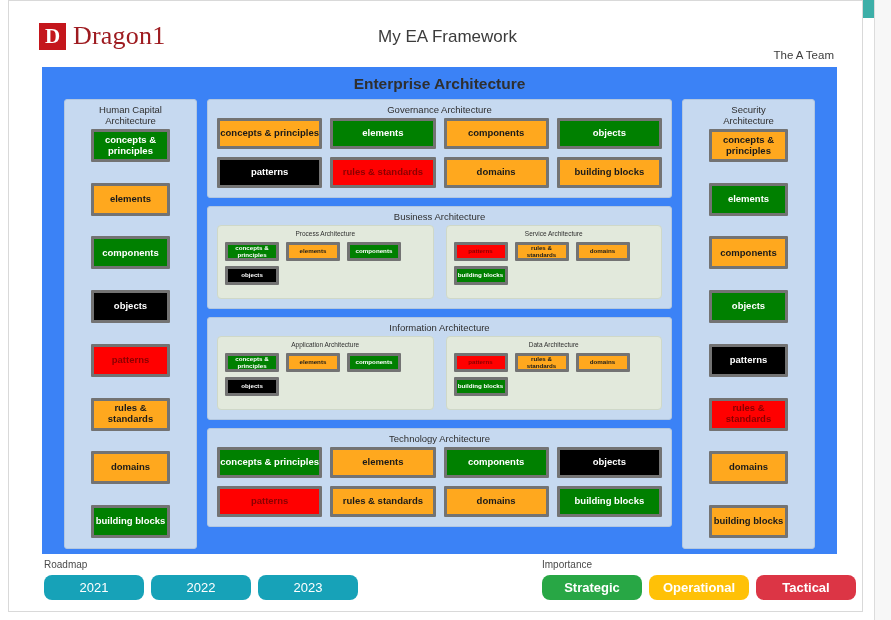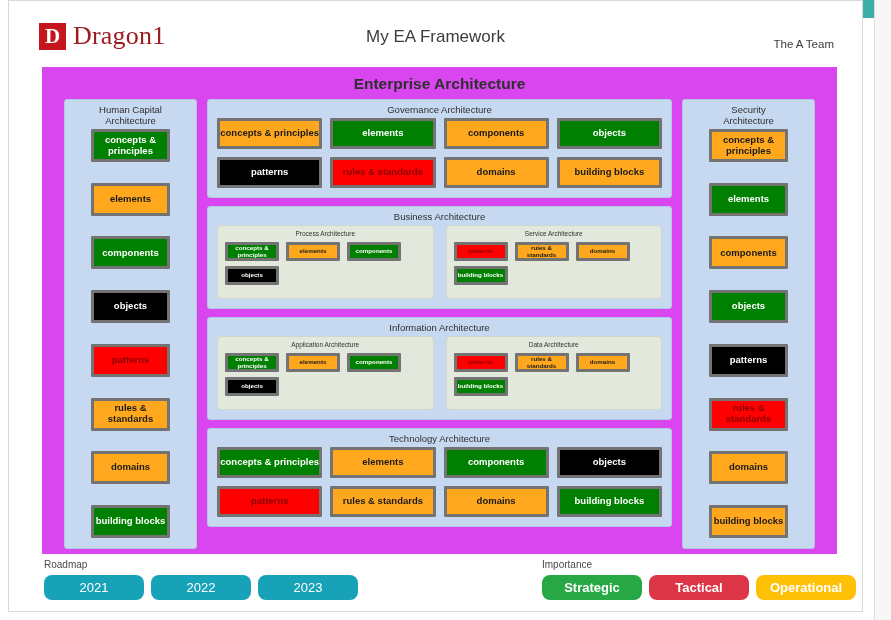--- a/index.html
+++ b/index.html
@@ -75,42 +75,42 @@
     line-height: 1;
   }
   .logo-text {
     font-family: "Liberation Serif", serif;
     font-size: 26px;
     color: #9e1b20;
     letter-spacing: 0.2px;
   }
   .header-title {
     position: absolute;
-    left: 0;
+    left: 12px;
     top: 26px;
     width: 853px;
     text-align: center;
     font-size: 17px;
     color: #3c3c3c;
   }
   .header-team {
     position: absolute;
     right: 28px;
-    top: 37px;
+    top: 48px;
     font-size: 11.5px;
     color: #3c3c3c;
   }
   
   .canvas {
     position: absolute;
     left: 33px;
     top: 66px;
     width: 795px;
     height: 487px;
-    background: #d946ef;
+    background: #3b82f6;
   }
   .canvas-title {
     position: absolute;
     left: 0;
     top: 8px;
     width: 795px;
     text-align: center;
     font-size: 15.5px;
     font-weight: bold;
     color: #2f2f2f;
@@ -408,22 +408,22 @@
         <div class="legend-items">
             <button class="legend-btn roadmap">2021</button>
             <button class="legend-btn roadmap">2022</button>
             <button class="legend-btn roadmap">2023</button>
           </div>
       </div>
       <div class="legend-group right">
         <div class="legend-label">Importance</div>
         <div class="legend-items">
             <button class="legend-btn strategic">Strategic</button>
+            <button class="legend-btn operational">Operational</button>
             <button class="legend-btn tactical">Tactical</button>
-            <button class="legend-btn operational">Operational</button>
           </div>
       </div>
     </div>
 
   </div>
 
   <div class="scrollbar-track"></div>
   <div class="scrollbar-thumb"></div>
 
 </div>

